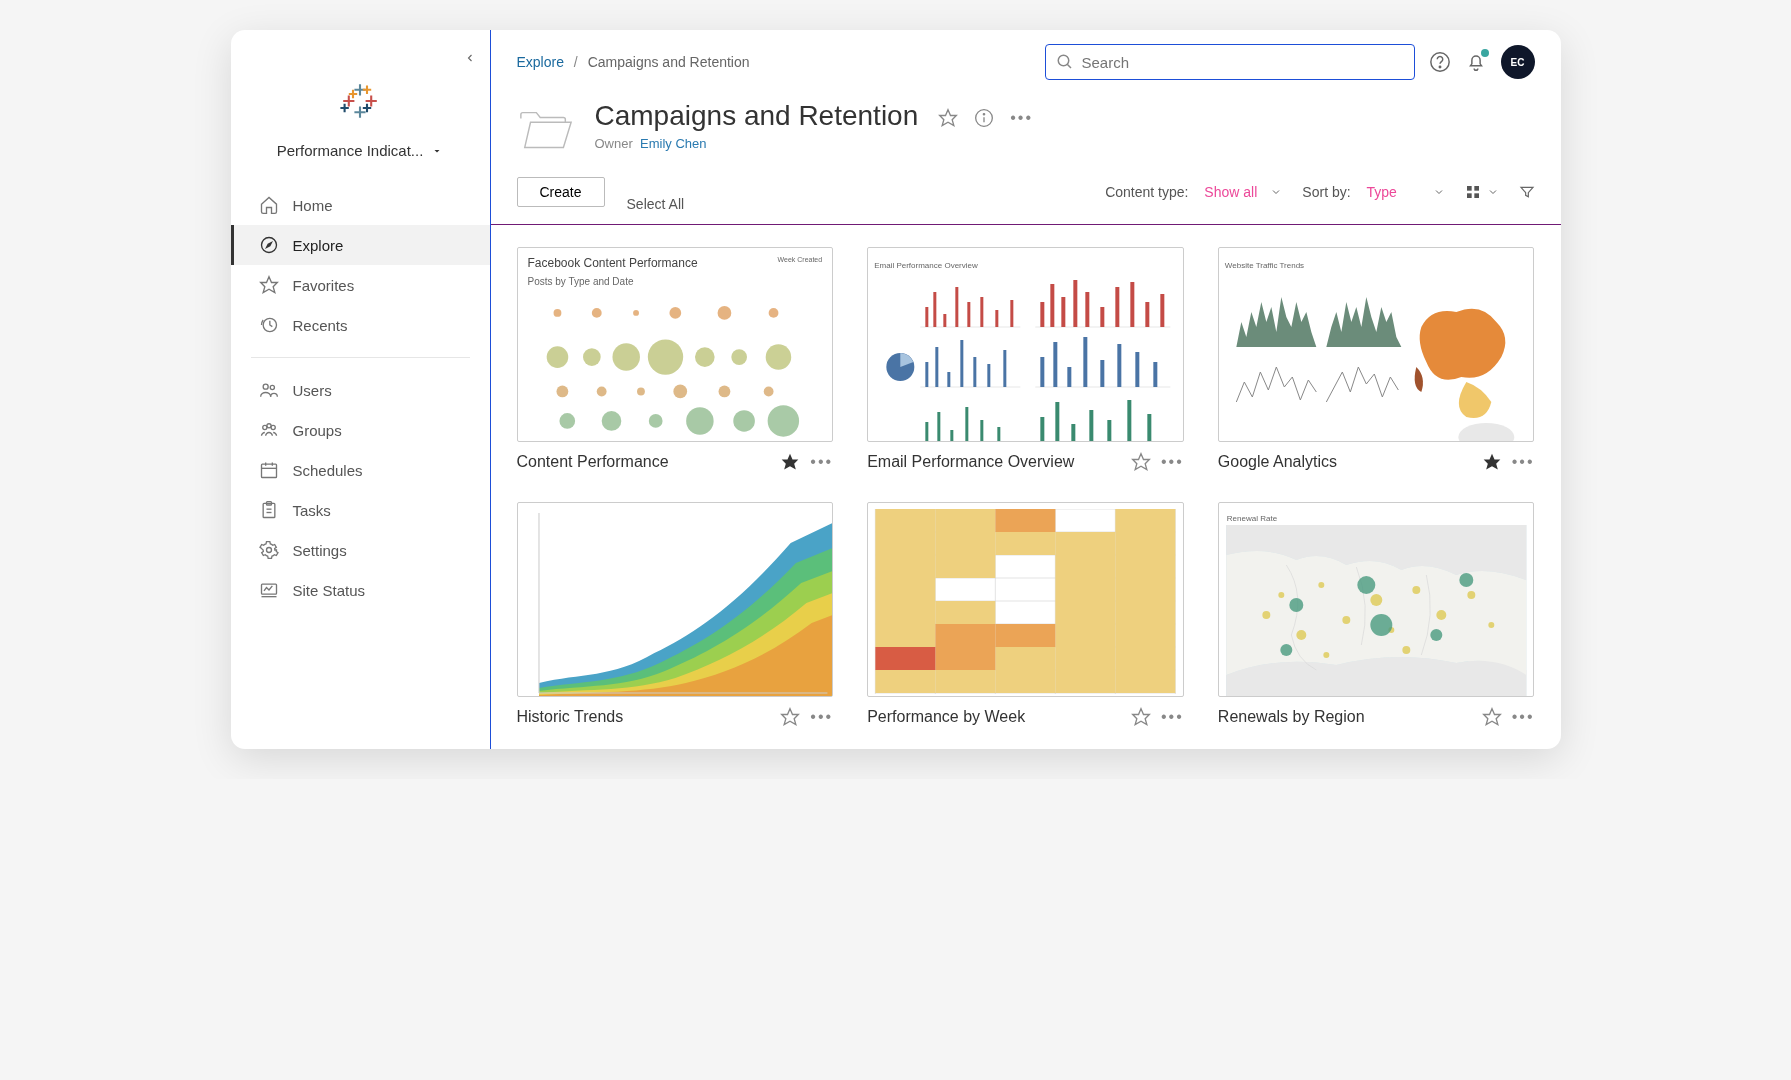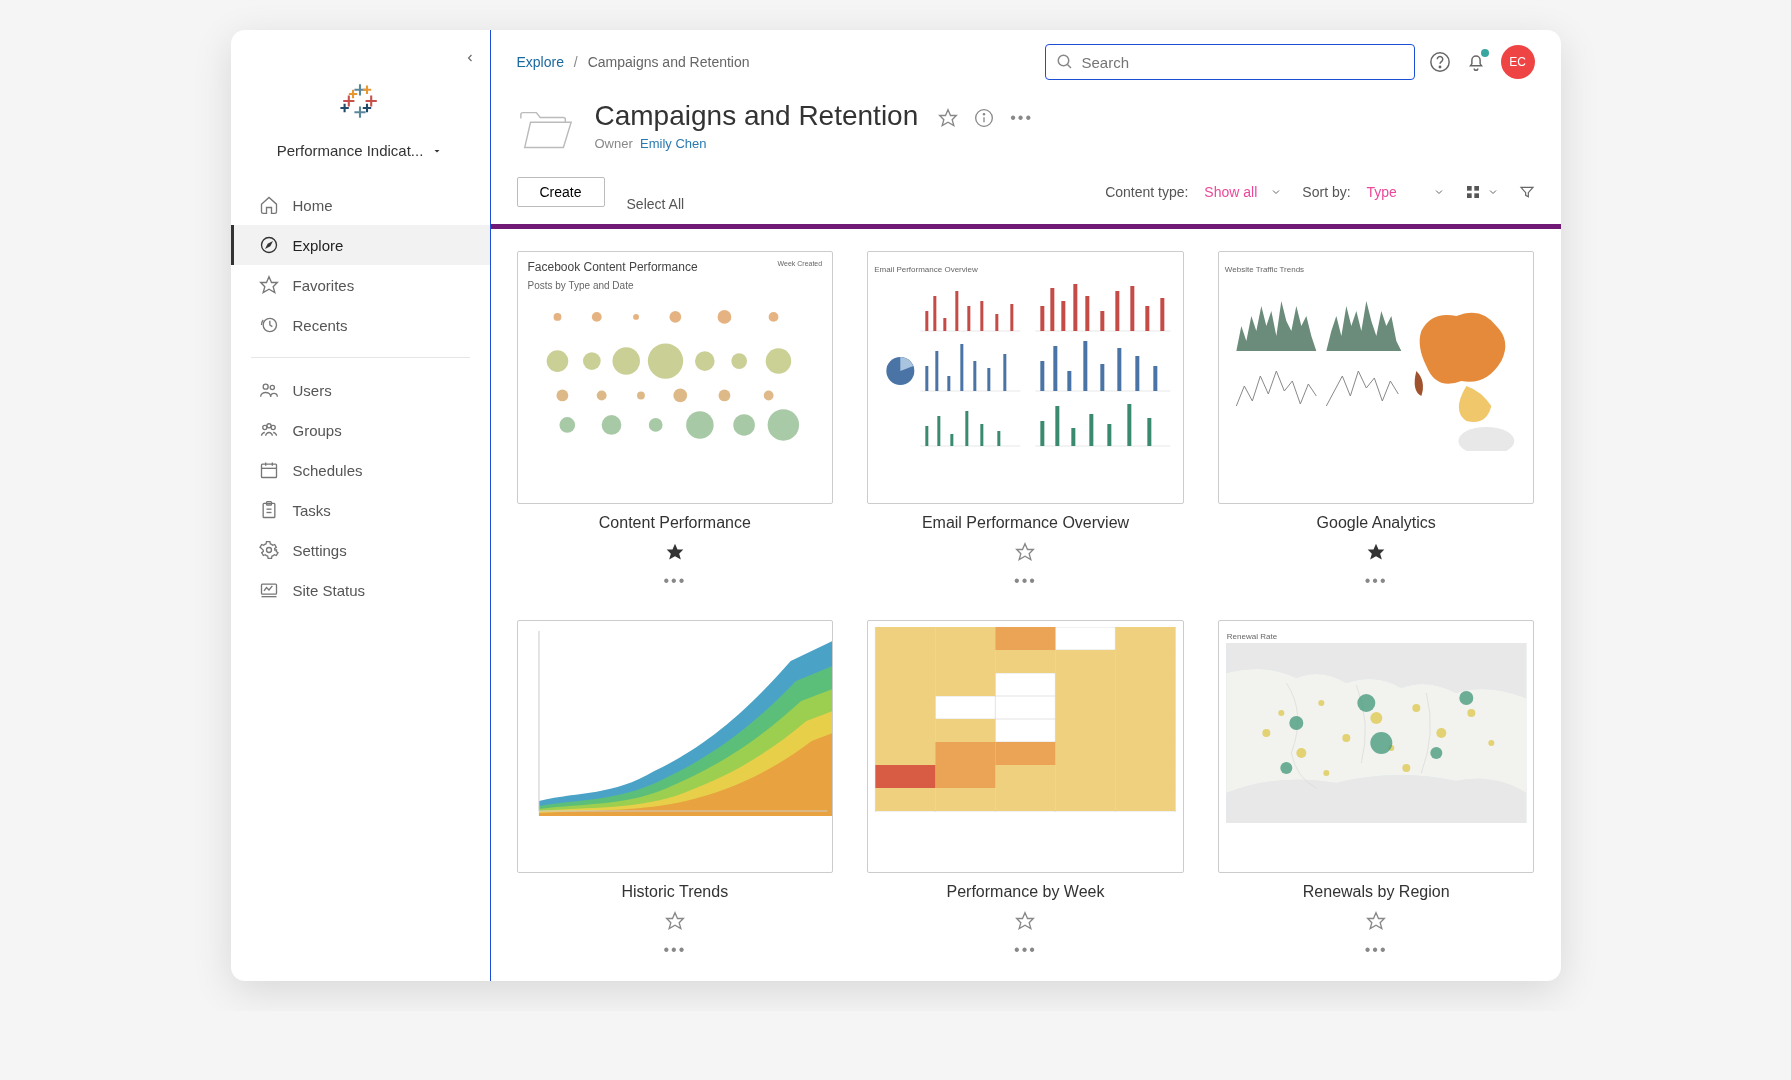--- a/index.html
+++ b/index.html
@@ -114,27 +114,27 @@
 .notif-dot {
   position: absolute;
   top: -2px; right: -2px;
   width: 8px; height: 8px;
   background: #3aa6a0;
   border-radius: 50%;
 }
 .avatar {
   width: 34px; height: 34px;
   border-radius: 50%;
-  background: #ef4444;
+  background: #0f172a;
   color: #fff;
   display: flex;
   align-items: center;
   justify-content: center;
-  font-size: 12px;
-  font-weight: 400;
+  font-size: 10px;
+  font-weight: 700;
   cursor: pointer;
 }
 .header-row {
   display: flex;
   align-items: flex-start;
   gap: 20px;
   padding: 20px 26px 14px;
 }
 .folder-icon {
   width: 58px; height: 48px;
@@ -152,21 +152,21 @@
   align-items: center;
   gap: 16px;
   margin-top: 8px;
   color: #888;
 }
 .toolbar {
   display: flex;
   align-items: center;
   gap: 22px;
   padding: 4px 26px 12px;
-  border-bottom: 5px solid #701a75;
+  border-bottom: 1px solid #701a75;
 }
 .btn-create {
   border: 1px solid #bbb;
   background: #fff;
   padding: 6px 22px;
   font-size: 14px;
   border-radius: 2px;
   cursor: pointer;
 }
 .toolbar-link {
@@ -194,31 +194,30 @@
   padding: 22px 26px;
   display: grid;
   grid-template-columns: repeat(3, 1fr);
   gap: 30px 34px;
   overflow-y: auto;
 }
 .card { }
 .thumb {
   border: 1px solid #ccc;
   border-radius: 2px;
-  height: 253px;
+  height: 195px;
   background: #fff;
   overflow: hidden;
   cursor: pointer;
 }
 .card-footer {
   display: flex;
   align-items: center;
   gap: 10px;
   padding-top: 10px;
-  flex-direction: column;
 }
 .card-title { font-size: 16px; color: #333; flex: 1; }
 .star-btn { cursor: pointer; color: #888; }
 .star-btn.filled { color: #333; }
 .more-btn { cursor: pointer; color: #888; letter-spacing: 2px; }
 .chev { width: 12px; height: 12px; }
 
 
 .th-label { font-size: 10px; color: #666; }
 .th-title { font-size: 12px; color: #444; }

